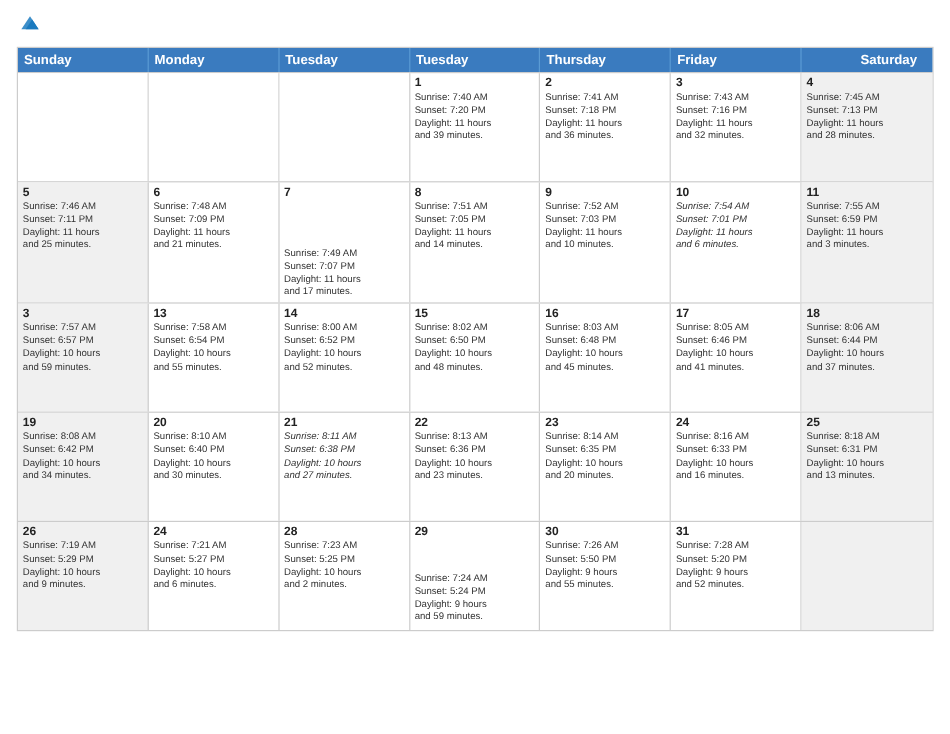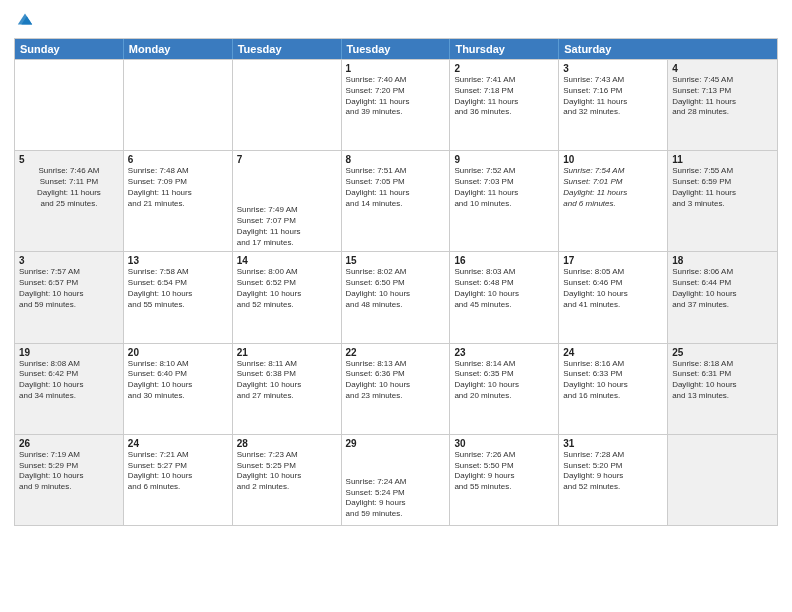--- a/index.html
+++ b/index.html
@@ -63,21 +63,21 @@
       grid-template-columns: repeat(7, 1fr);
       background: #3a7bbf;
     }
     .cal-header-cell {
       color: #fff;
       font-size: 11px;
       font-weight: bold;
       padding: 4px 5px;
       border-right: 1px solid #5a9bd4;
     }
-    .cal-header-cell:last-child { border-right: none; }
+    .cal-header-cell:last-child { border-right: none; margin-left: 44px; }
     .cal-body {
       flex: 1;
       display: flex;
       flex-direction: column;
     }
     .cal-row {
       display: grid;
       grid-template-columns: repeat(7, 1fr);
       flex: 1;
       border-top: 1px solid #ccc;
@@ -129,20 +129,21 @@
     </div>
   </div>
 
   <div class="calendar">
     <div class="cal-header">
     <div class="cal-header-cell">Sunday</div>
         <div class="cal-header-cell">Monday</div>
         <div class="cal-header-cell">Tuesday</div>
         <div class="cal-header-cell">Tuesday</div>
         <div class="cal-header-cell">Thursday</div>
+        <div class="cal-header-cell">Friday</div>
         <div class="cal-header-cell">Saturday</div>
       </div>
     <div class="cal-body">
     <div class="cal-row">
           <div class="cal-cell empty"></div>
           <div class="cal-cell empty"></div>
           <div class="cal-cell empty"></div>
           <div class="cal-cell">
             <span class="day-num">1</span>
             <div class="cell-text" style="white-space: pre-line;">Sunrise: 7:40 AM
@@ -168,21 +169,21 @@
             <span class="day-num">4</span>
             <div class="cell-text" style="white-space: pre-line;">Sunrise: 7:45 AM
 Sunset: 7:13 PM
 Daylight: 11 hours
 and 28 minutes.</div>
           </div>
         </div>
         <div class="cal-row">
           <div class="cal-cell shaded">
             <span class="day-num">5</span>
-            <div class="cell-text" style="white-space: pre-line; text-align: center;">Sunrise: 7:46 AM
+            <div class="cell-text" style="white-space: pre-line;">Sunrise: 7:46 AM
 Sunset: 7:11 PM
 Daylight: 11 hours
 and 25 minutes.</div>
           </div>
           <div class="cal-cell">
             <span class="day-num">6</span>
             <div class="cell-text" style="white-space: pre-line;">Sunrise: 7:48 AM
 Sunset: 7:09 PM
 Daylight: 11 hours
 and 21 minutes.</div>
@@ -284,21 +285,21 @@
           </div>
           <div class="cal-cell">
             <span class="day-num">20</span>
             <div class="cell-text" style="white-space: pre-line;">Sunrise: 8:10 AM
 Sunset: 6:40 PM
 Daylight: 10 hours
 and 30 minutes.</div>
           </div>
           <div class="cal-cell">
             <span class="day-num">21</span>
-            <div class="cell-text" style="white-space: pre-line;">Sunrise: 8:11 AM
+            <div class="cell-text" style="white-space: pre-line; font-style: italic;">Sunrise: 8:11 AM
 Sunset: 6:38 PM
 Daylight: 10 hours
 and 27 minutes.</div>
           </div>
           <div class="cal-cell">
             <span class="day-num">22</span>
             <div class="cell-text" style="white-space: pre-line;">Sunrise: 8:13 AM
 Sunset: 6:36 PM
 Daylight: 10 hours
 and 23 minutes.</div>

